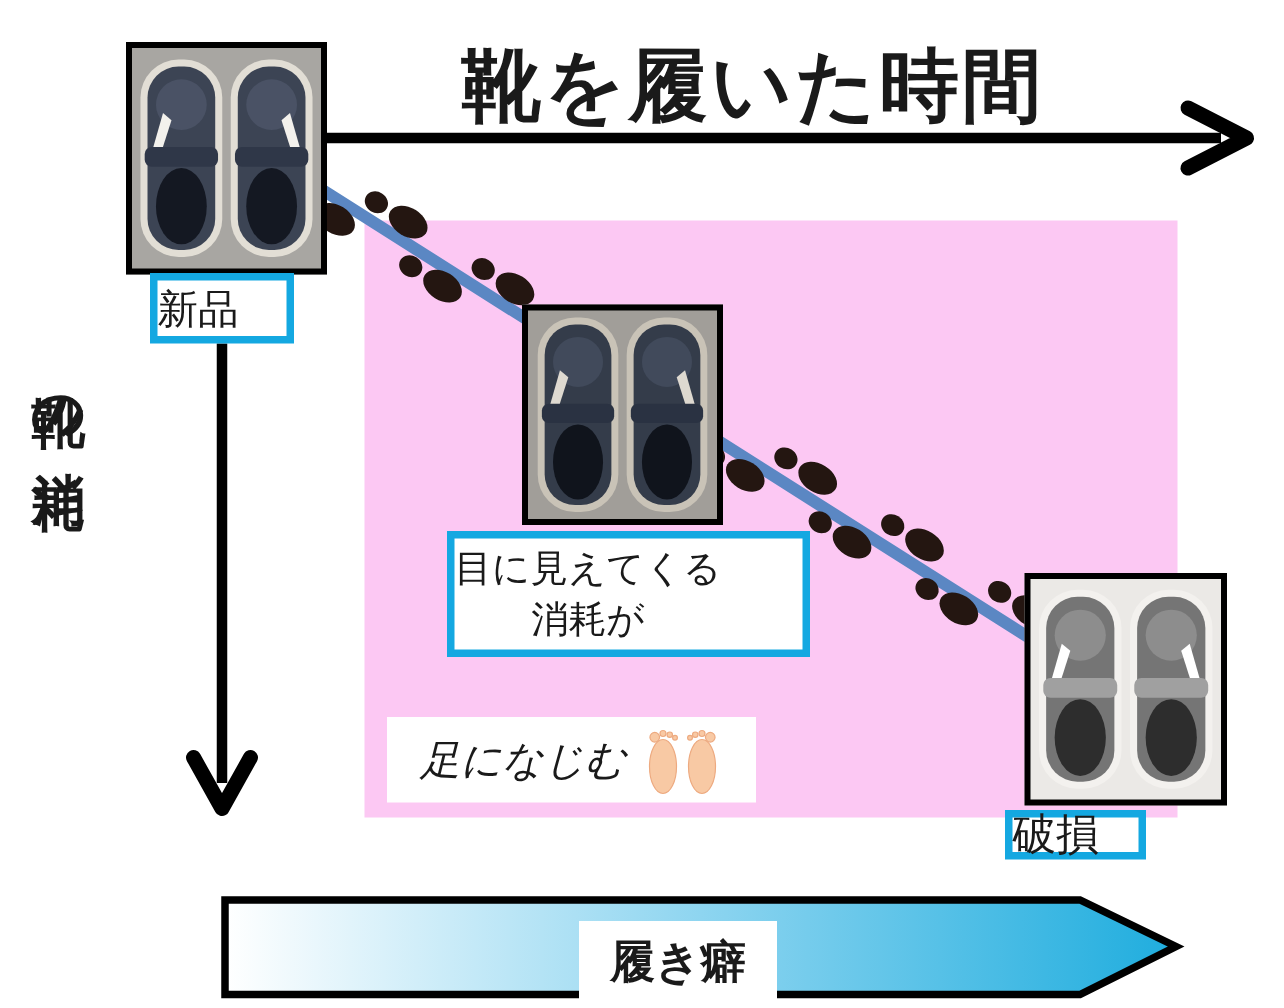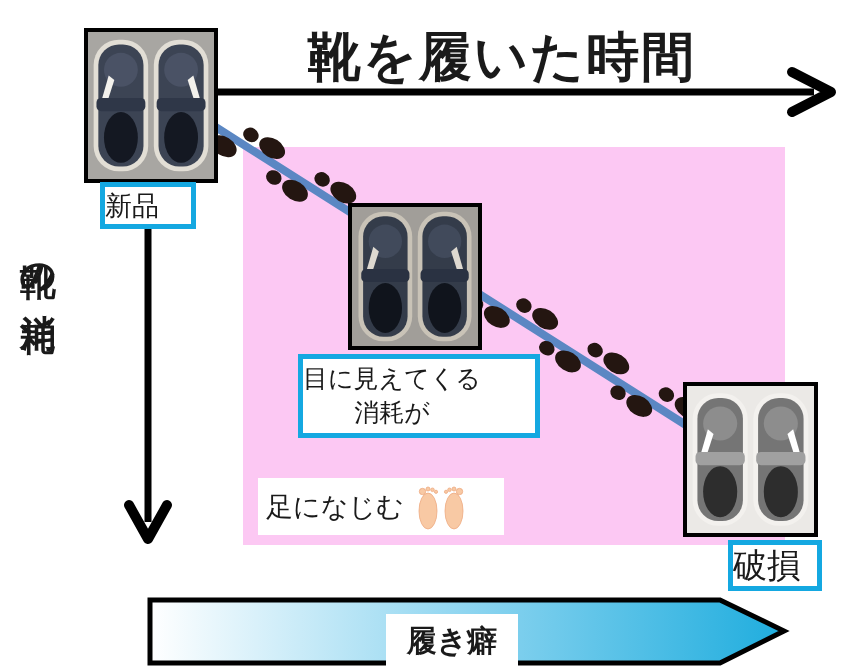--- a/index.html
+++ b/index.html
@@ -35,25 +35,25 @@
   #photo-damaged{left:683px;top:382px;width:135px;height:155px;background:#ebe9e6;
     --sole:#f3f1ee;--upper:#757575;--toe:#8d8d8d;--strap:#a0a0a0;--collar:#2d2d2d;--swoosh:#ffffff;}
   
   .caption{
     background:#ffffff;border:5px solid var(--label-border,#14A8E1);
     display:flex;align-items:center;text-align:center;
     box-sizing:border-box;z-index:4;font-weight:500;
   }
   #label-new{left:100px;top:182px;width:96px;height:47px;font-size:27px;}
   #label-wear{left:298px;top:354px;width:242px;height:84px;font-size:25px;line-height:34px;}
-  #label-damage{left:728px;top:540px;width:94px;height:51px;font-size:34px;}
+  #label-damage{left:670px;top:540px;width:94px;height:33px;font-size:29px;}
   
   #note-fits{
     left:258px;top:478px;width:246px;height:57px;background:#ffffff;z-index:4;
-    display:flex;align-items:center;box-sizing:border-box;padding-left:8px;gap:12px;
+    display:flex;align-items:center;box-sizing:border-box;padding-left:22px;gap:12px;font-style:italic;
   }
   #note-fits .txt{font-size:27px;font-weight:500;}
   
   #label-habit{
     left:386px;top:604px;width:132px;height:55px;background:#ffffff;z-index:4;
     display:flex;align-items:center;justify-content:center;font-size:30px;font-weight:600;margin-top:10px;
   }
 </style>
 </head>
 <body>

